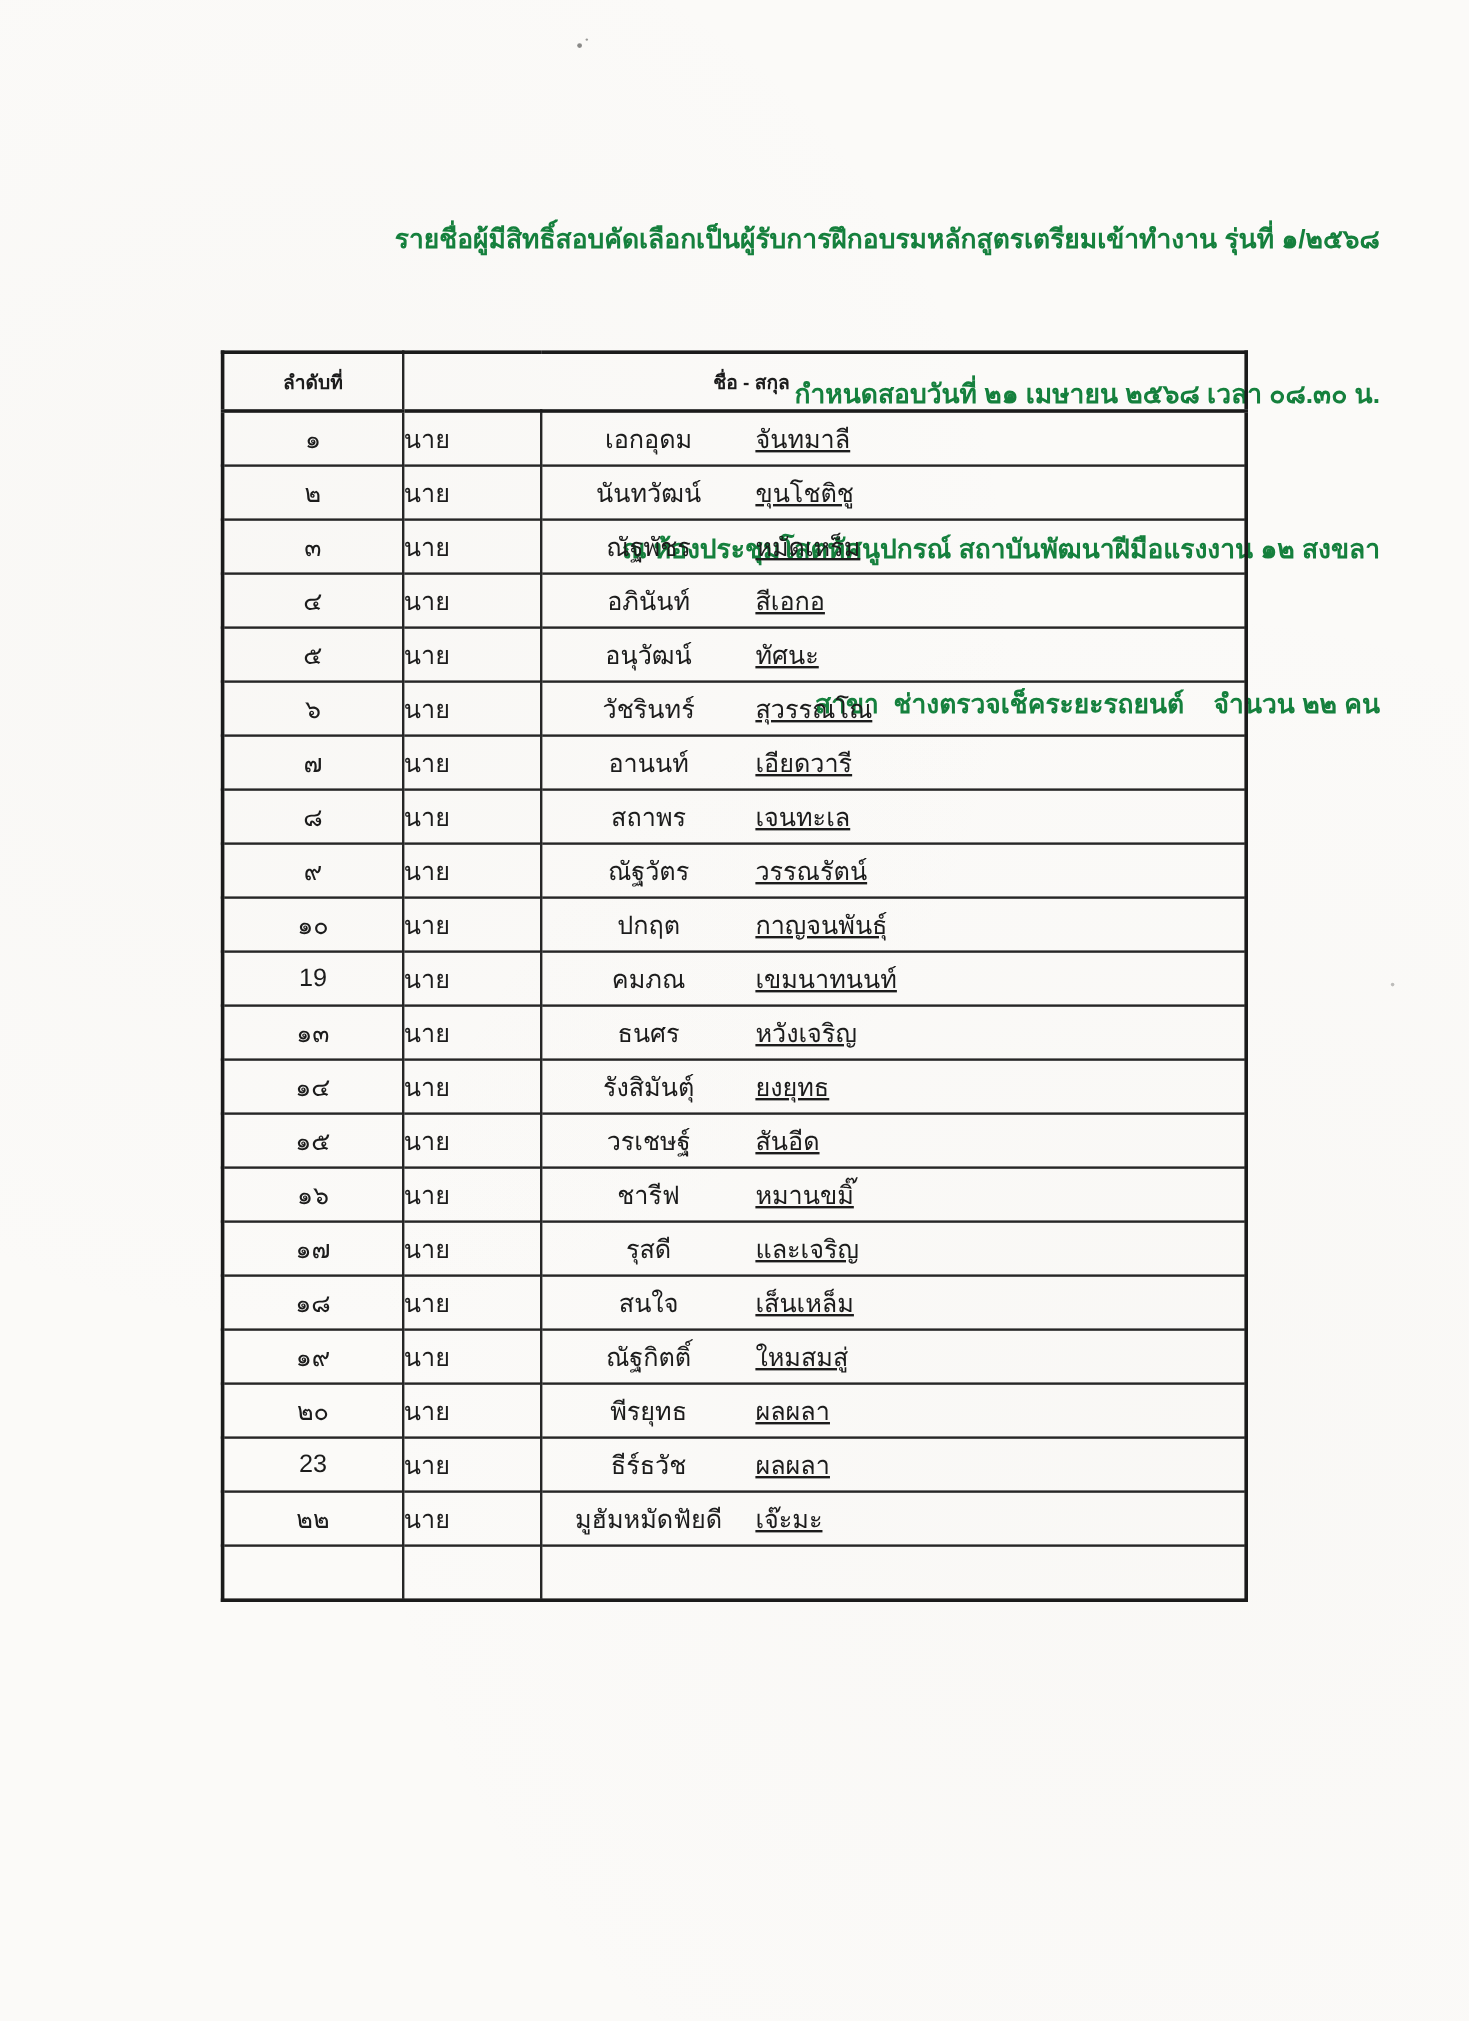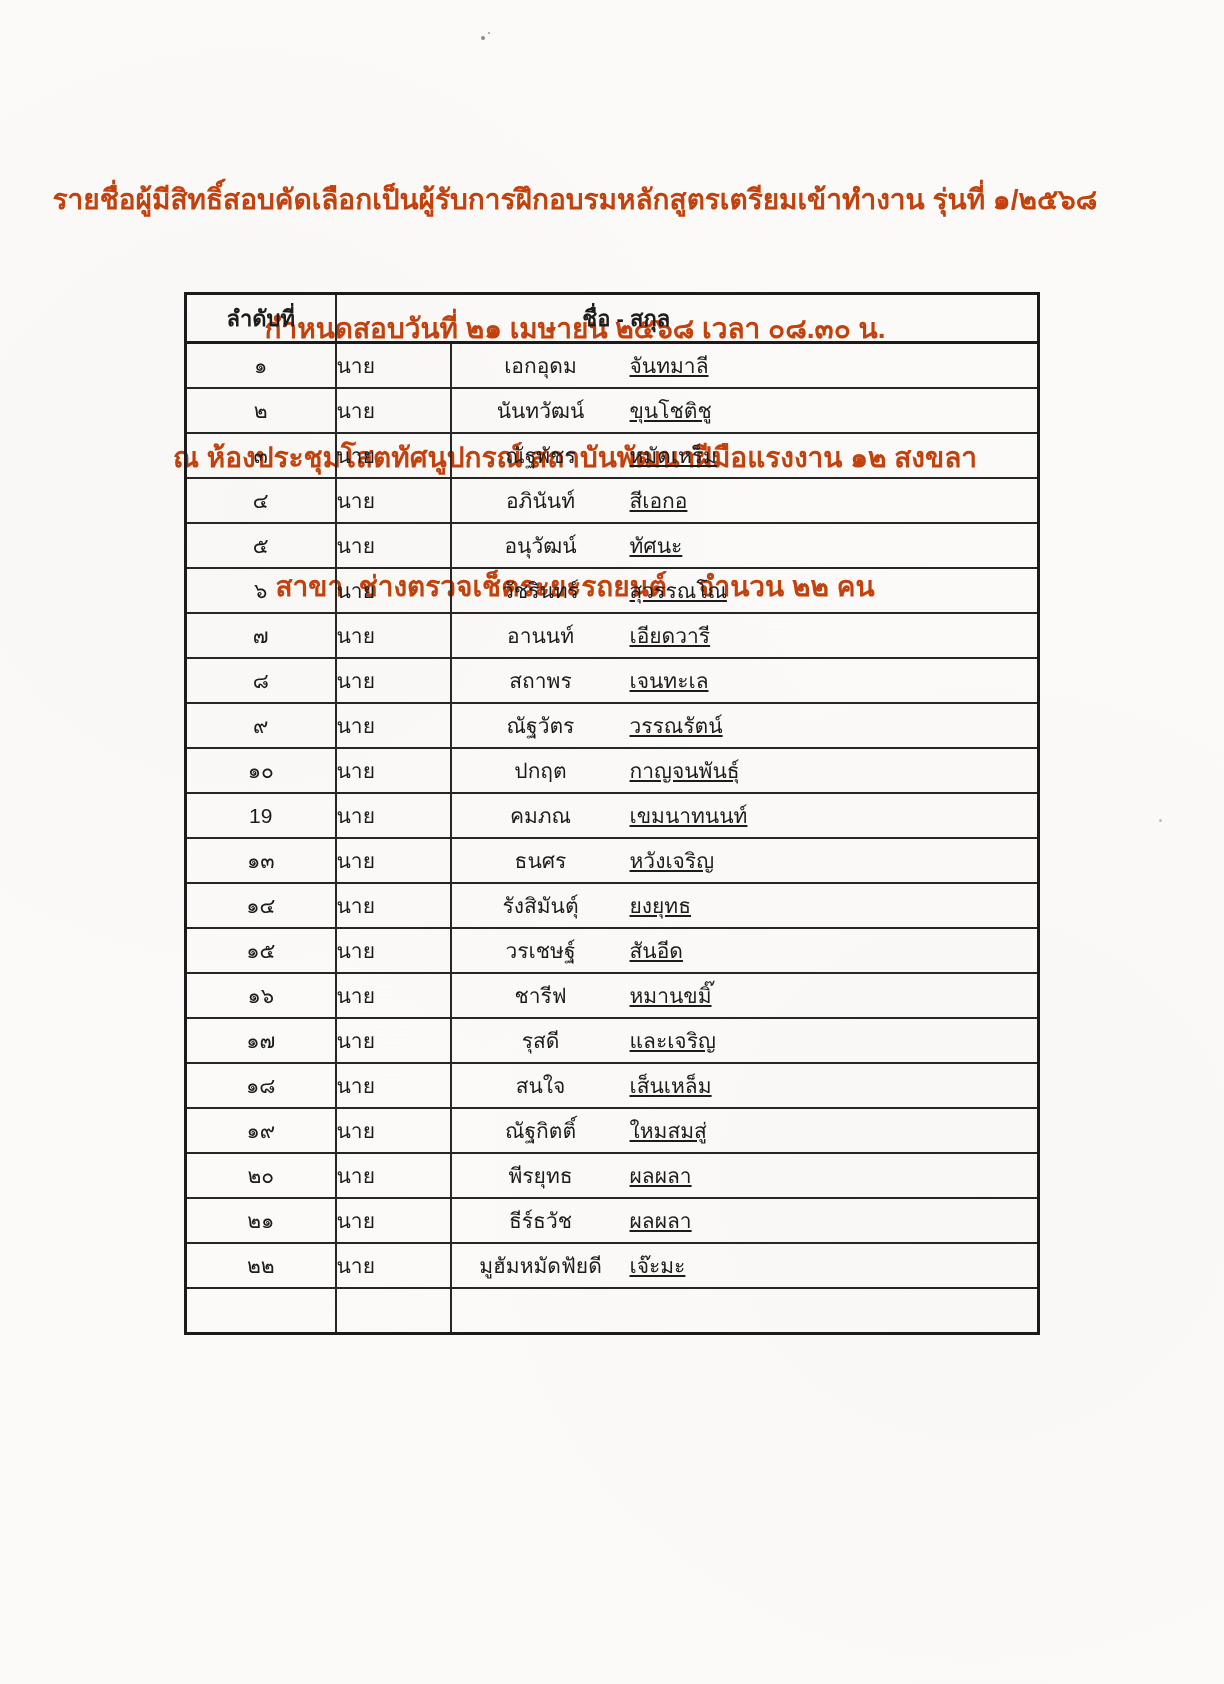--- a/index.html
+++ b/index.html
@@ -22,26 +22,26 @@
     background:
       radial-gradient(circle at 20% 30%, rgba(210,205,195,0.06), transparent 40%),
       radial-gradient(circle at 80% 70%, rgba(210,205,195,0.05), transparent 45%),
       #fbfaf8;
   }
   .doc-header {
     position: absolute;
     top: 92px;
     left: 0;
     width: 1150px;
-    text-align: center;
+    text-align: right;
     font-weight: bold;
-    font-size: 28px;
+    font-size: 22px;
     line-height: 43px;
     white-space: pre;
-    color: #c2410c;
+    color: #15803d;
   }
   table.roster {
     position: absolute;
     left: 184px;
     top: 292px;
     width: 853px;
     border-collapse: collapse;
     table-layout: fixed;
     border: 3px solid #1b1b1b;
     font-size: 21px;
@@ -53,21 +53,21 @@
   table.roster th, table.roster td {
     border: 2px solid #262626;
     padding: 0;
     vertical-align: middle;
     font-weight: normal;
     overflow: hidden;
   }
   table.roster thead th {
     height: 46px;
     font-weight: bold;
-    font-size: 22px;
+    font-size: 16px;
     border-bottom: 3px solid #1b1b1b;
     text-align: center;
   }
   table.roster thead th.name-head {
     
     padding-right: 121px;
   }
   table.roster tbody td { height: 43px; }
   td.c-no    { text-align: center; }
   td.c-title { text-align: left; }
@@ -265,21 +265,21 @@
 
       <tr>
         <td class="c-no">๒๐</td>
         <td class="c-title">นาย</td>
         <td class="c-name">
           <span class="fname">พีรยุทธ</span><span class="lname">ผลผลา</span>
         </td>
       </tr>
 
       <tr>
-        <td class="c-no">๒๑</td>
+        <td class="c-no">23</td>
         <td class="c-title">นาย</td>
         <td class="c-name">
           <span class="fname">ธีร์ธวัช</span><span class="lname">ผลผลา</span>
         </td>
       </tr>
 
       <tr>
         <td class="c-no">๒๒</td>
         <td class="c-title">นาย</td>
         <td class="c-name">

